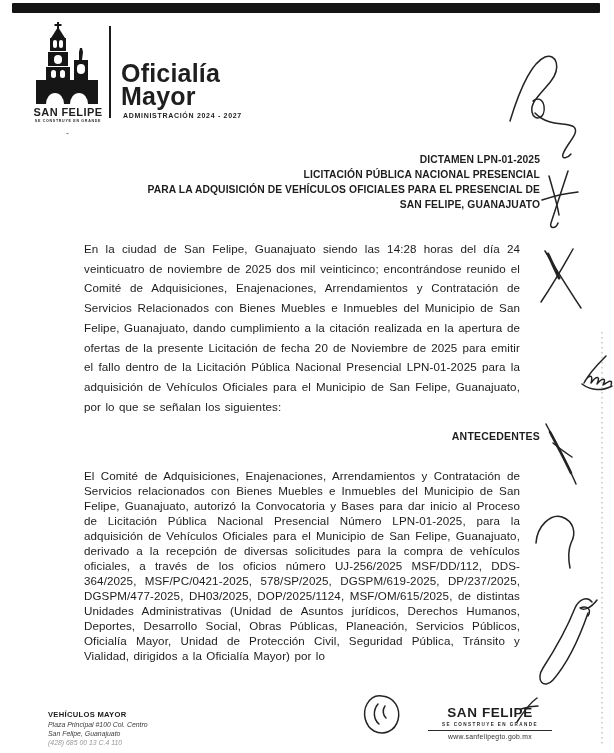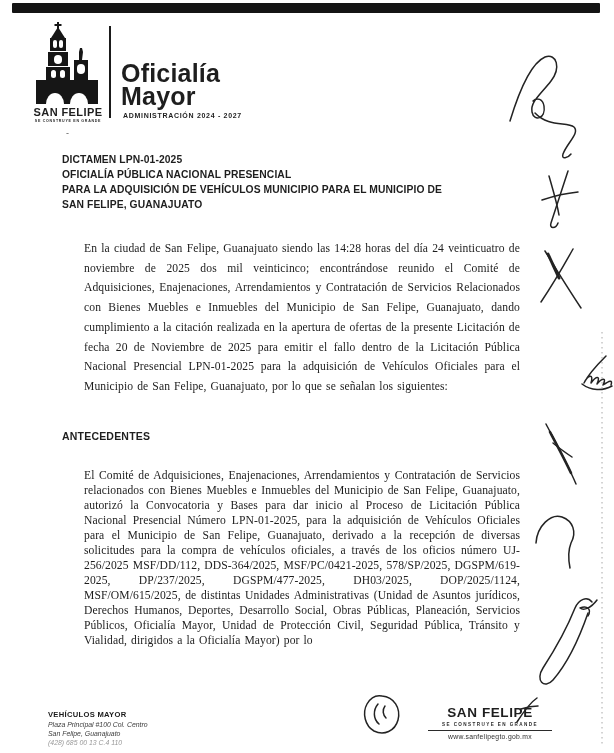--- a/index.html
+++ b/index.html
@@ -31,32 +31,32 @@
     font-weight:bold; font-size:25px; line-height:23px; letter-spacing:0.2px;
   }
   .administration {
     position:absolute; left:123px; top:112px;
     font-weight:bold; font-size:7px; letter-spacing:0.7px;
   }
   .smudge { position:absolute; left:66px; top:128px; font-size:9px; color:#555; }
   
   .title-block {
     position:absolute; left:62px; top:152px; width:478px;
-    text-align:left; font-weight:bold; font-size:10.3px; line-height:15px;
+    text-align:right; font-weight:bold; font-size:10.3px; line-height:15px;
     letter-spacing:0.1px;
   }
   
   .para {
     position:absolute; left:84px; width:436px;
     font-size:11.6px; text-align:justify; letter-spacing:0.1px;
-    word-spacing:1px; color:#1c1c1c;font-family:Liberation Serif, serif;
+    word-spacing:1px; color:#1c1c1c;
   }
   .para1 { top:239px; line-height:19.7px; }
   .section-heading {
-    position:absolute; left:62px; top:430px; width:478px; text-align:left;
+    position:absolute; left:62px; top:430px; width:478px; text-align:right;
     font-weight:bold; font-size:10.5px; letter-spacing:0.2px;
   }
   .para2 { top:468px; line-height:15px; }
   
   .footer-office {
     position:absolute; left:48px; top:710px;
     font-weight:bold; font-size:7.6px; letter-spacing:0.3px; color:#1a1a1a;
   }
   .footer-address {
     position:absolute; left:48px; top:720px;
@@ -127,22 +127,22 @@
 
   <div class="dept">
     <div>Oficialía</div>
     <div>Mayor</div>
   </div>
   <div class="administration">ADMINISTRACIÓN 2024 - 2027</div>
   <div class="smudge">-</div>
 
   <div class="title-block">
     <div>DICTAMEN LPN-01-2025</div>
-    <div>OFICIALÍA PÚBLICA NACIONAL PRESENCIAL</div>
-    <div>PARA LA ADQUISICIÓN DE VEHÍCULOS MUNICIPIO PARA EL MUNICIPIO DE</div>
+    <div>LICITACIÓN PÚBLICA NACIONAL PRESENCIAL</div>
+    <div>PARA LA ADQUISICIÓN DE VEHÍCULOS OFICIALES PARA EL PRESENCIAL DE</div>
     <div>SAN FELIPE, GUANAJUATO</div>
   </div>
 
   <div class="para para1">En la ciudad de San Felipe, Guanajuato siendo las 14:28 horas del día  24 veinticuatro de noviembre de 2025 dos mil veinticinco; encontrándose reunido el Comité de Adquisiciones, Enajenaciones, Arrendamientos y Contratación de Servicios Relacionados con Bienes Muebles e Inmuebles del Municipio de San Felipe, Guanajuato, dando cumplimiento a la citación realizada en la apertura de ofertas de la presente Licitación de fecha 20 de Noviembre de 2025 para emitir el fallo dentro de la Licitación Pública Nacional Presencial LPN-01-2025 para la adquisición de Vehículos Oficiales para el Municipio de San Felipe, Guanajuato, por lo que se señalan los siguientes:</div>
 
   <div class="section-heading">ANTECEDENTES</div>
 
   <div class="para para2">El Comité de Adquisiciones, Enajenaciones, Arrendamientos y Contratación de Servicios relacionados con Bienes Muebles e Inmuebles del Municipio de San Felipe, Guanajuato,  autorizó la Convocatoria y Bases para dar inicio al Proceso de Licitación Pública Nacional Presencial Número LPN-01-2025, para la adquisición de Vehículos Oficiales para el Municipio de San Felipe, Guanajuato, derivado a la recepción de diversas solicitudes para la compra de vehículos oficiales, a través de los oficios número UJ-256/2025 MSF/DD/112, DDS-364/2025, MSF/PC/0421-2025, 578/SP/2025, DGSPM/619-2025, DP/237/2025, DGSPM/477-2025, DH03/2025, DOP/2025/1124, MSF/OM/615/2025, de distintas Unidades Administrativas (Unidad de Asuntos jurídicos, Derechos Humanos, Deportes, Desarrollo Social, Obras Públicas, Planeación, Servicios Públicos, Oficialía Mayor, Unidad de Protección Civil, Seguridad Pública, Tránsito y Vialidad, dirigidos a la Oficialía Mayor)  por lo</div>
 
   <div class="footer-office">VEHÍCULOS MAYOR</div>

